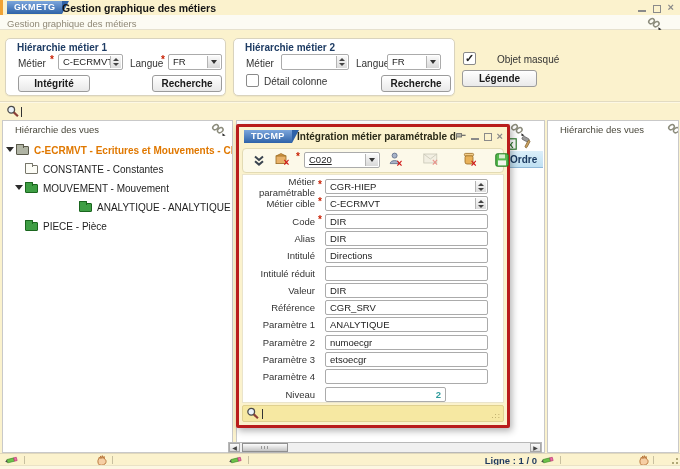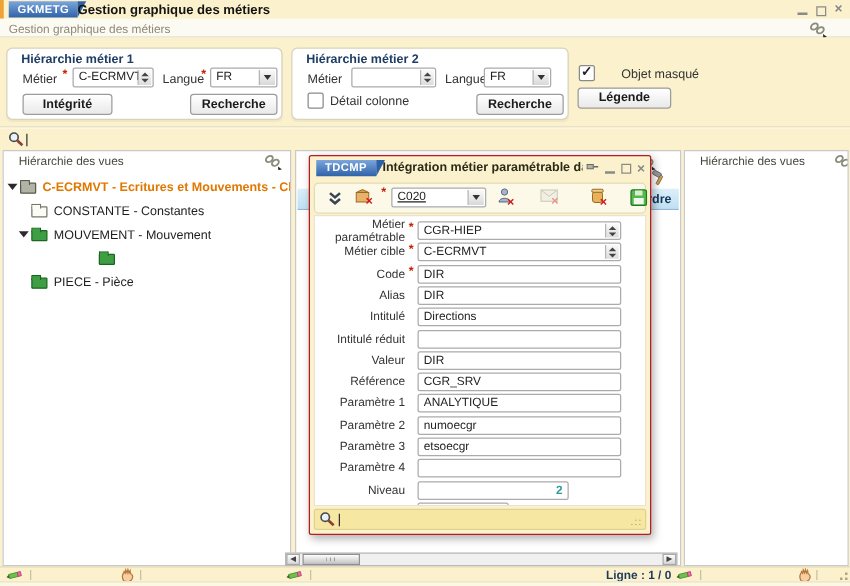--- a/index.html
+++ b/index.html
@@ -82,22 +82,22 @@
   .col-header span { position:absolute; font-weight:bold; font-size:10px; color:#17365D; top:3px; }
   
   .hscroll { position:absolute; height:11px; background:#F0F0F0; border:1px solid #B8B8B8; }
   .hs-arrow { position:absolute; top:0; bottom:0; width:11px; background:linear-gradient(#FCFCFC,#D8D8D8);
     border:1px solid #A8A8A8; color:#444; font-size:6px; line-height:9px; text-align:center; }
   .hs-thumb { position:absolute; top:0; bottom:0; background:linear-gradient(#FCFCFC,#C4C4C4);
     border:1px solid #909090; }
   .hs-thumb::after { content:""; position:absolute; left:50%; top:2px; bottom:2px; width:8px; margin-left:-4px;
     background:repeating-linear-gradient(90deg,#999 0 1px,transparent 1px 3px); }
   
-  .dialog { position:absolute; left:247px; top:124px; width:274px; height:304px;
-    background:#FBF2CD; border:1px solid #b91c1c; border-radius:2px;
+  .dialog { position:absolute; left:236px; top:124px; width:274px; height:304px;
+    background:#FBF2CD; border:3px solid #b91c1c; border-radius:2px;
     box-shadow:2px 3px 7px rgba(0,0,0,.3); z-index:10; }
   .dlg-titlebar { position:absolute; left:0; top:0; right:0; height:20px; }
   .dlg-titlebar .blue-tab { left:5px; top:3px; }
   .dlg-title { position:absolute; left:58px; top:4px; font-weight:bold; font-size:10px; color:#2A2A18;
     width:160px; overflow:hidden; white-space:nowrap; }
   .dlg-btns { position:absolute; right:4px; top:4px; display:flex; gap:5px; align-items:center; }
   .dlg-toolbar { position:absolute; left:3px; top:21px; right:3px; height:25px;
     background:#FCF9E9; border:1px solid #E3DBB4; border-radius:4px; }
   .tb-icon { position:absolute; top:4px; }
   .dlg-form { position:absolute; left:3px; top:47px; right:3px; bottom:22px; background:#fff;
@@ -218,20 +218,21 @@
             <span class="folder white" style="left: 22px;"></span>
             <span class="tlabel" style="left: 40px;">CONSTANTE - Constantes</span>
           </div>
           <div class="trow">
             <span class="tarrow" style="left: 12px;"></span>
             <span class="folder green" style="left: 22px;"></span>
             <span class="tlabel" style="left: 40px;">MOUVEMENT - Mouvement</span>
           </div>
           <div class="trow">
             <span class="folder green" style="left: 76px;"></span>
+            <span class="tlabel" style="left: 94px;">ANALYTIQUE - ANALYTIQUE</span>
           </div>
           <div class="trow">
             <span class="folder green" style="left: 22px;"></span>
             <span class="tlabel" style="left: 40px;">PIECE - Pièce</span>
           </div>
         </div>
     </div>
   </div>
 
   <div class="panel" style="left:236px; width:309px;">

